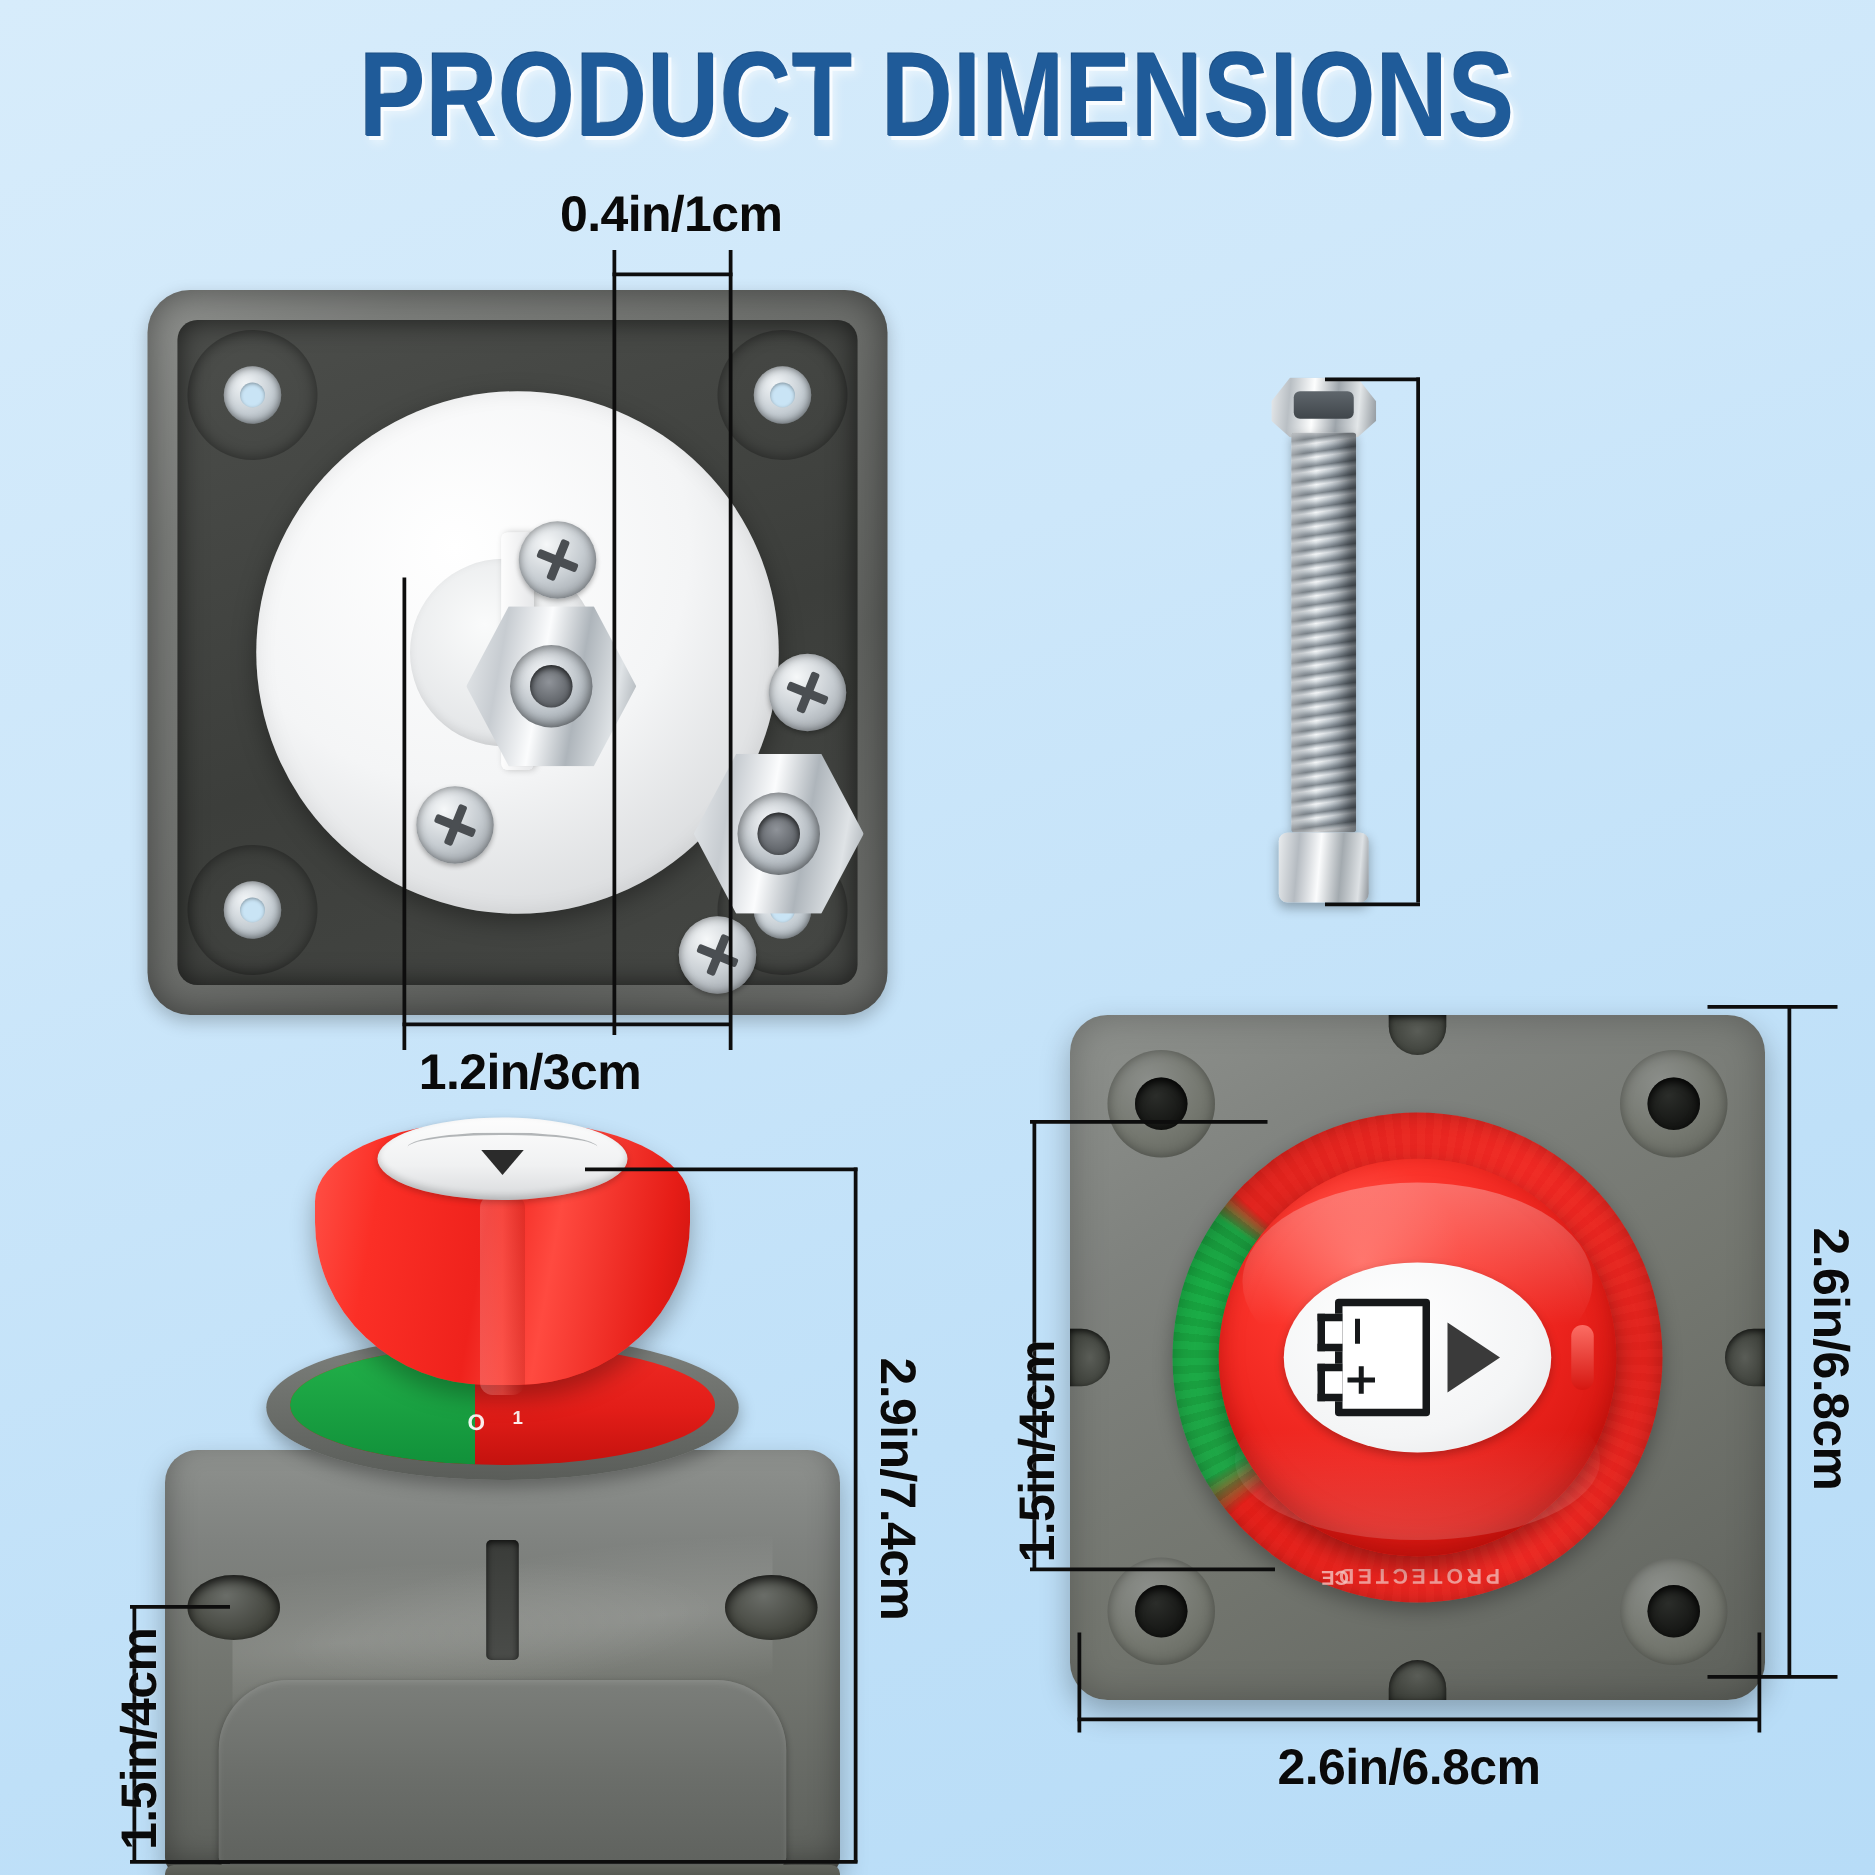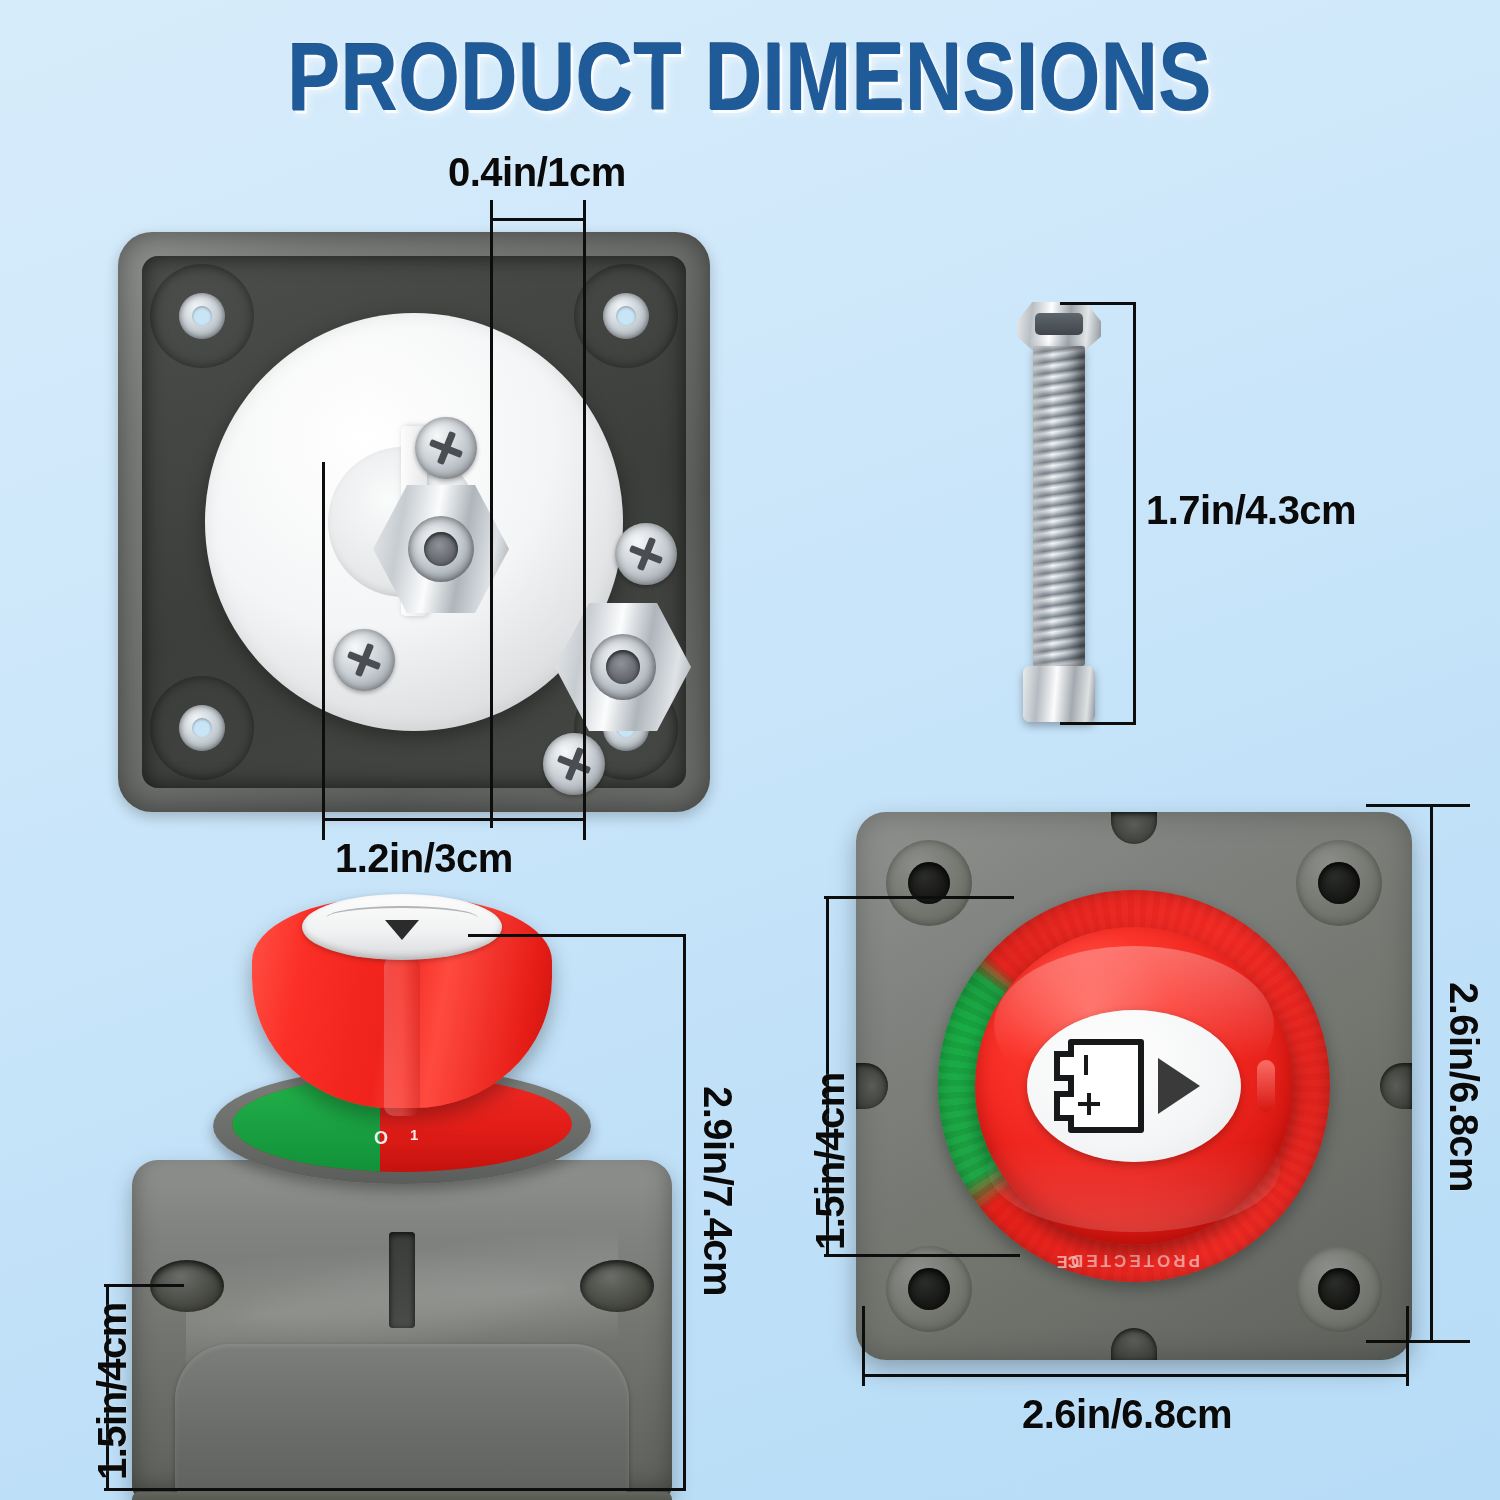--- a/index.html
+++ b/index.html
@@ -404,21 +404,20 @@
 
   <div id="fig-bolt">
     <div class="bolt-nut"></div>
     <div class="bolt-shaft"></div>
     <div class="bolt-base"></div>
   </div>
 
   <div class="dline h" style="left:1060px; top:302px; width:76px;"></div>
   <div class="dline h" style="left:1060px; top:722px; width:76px;"></div>
   <div class="dline v" style="left:1133px; top:302px; height:420px;"></div>
-  <div class="dlabel" style="left:1146px; top:488px;">1.7in/4.3cm</div>
 
   <div id="fig-side">
     <div class="s-body">
       <div class="s-slot"></div>
       <div class="s-hole" id="shole-l"></div>
       <div class="s-hole" id="shole-r"></div>
       <div class="s-plate"></div>
       <div class="s-foot"></div>
     </div>
     <div class="s-ring"></div>

